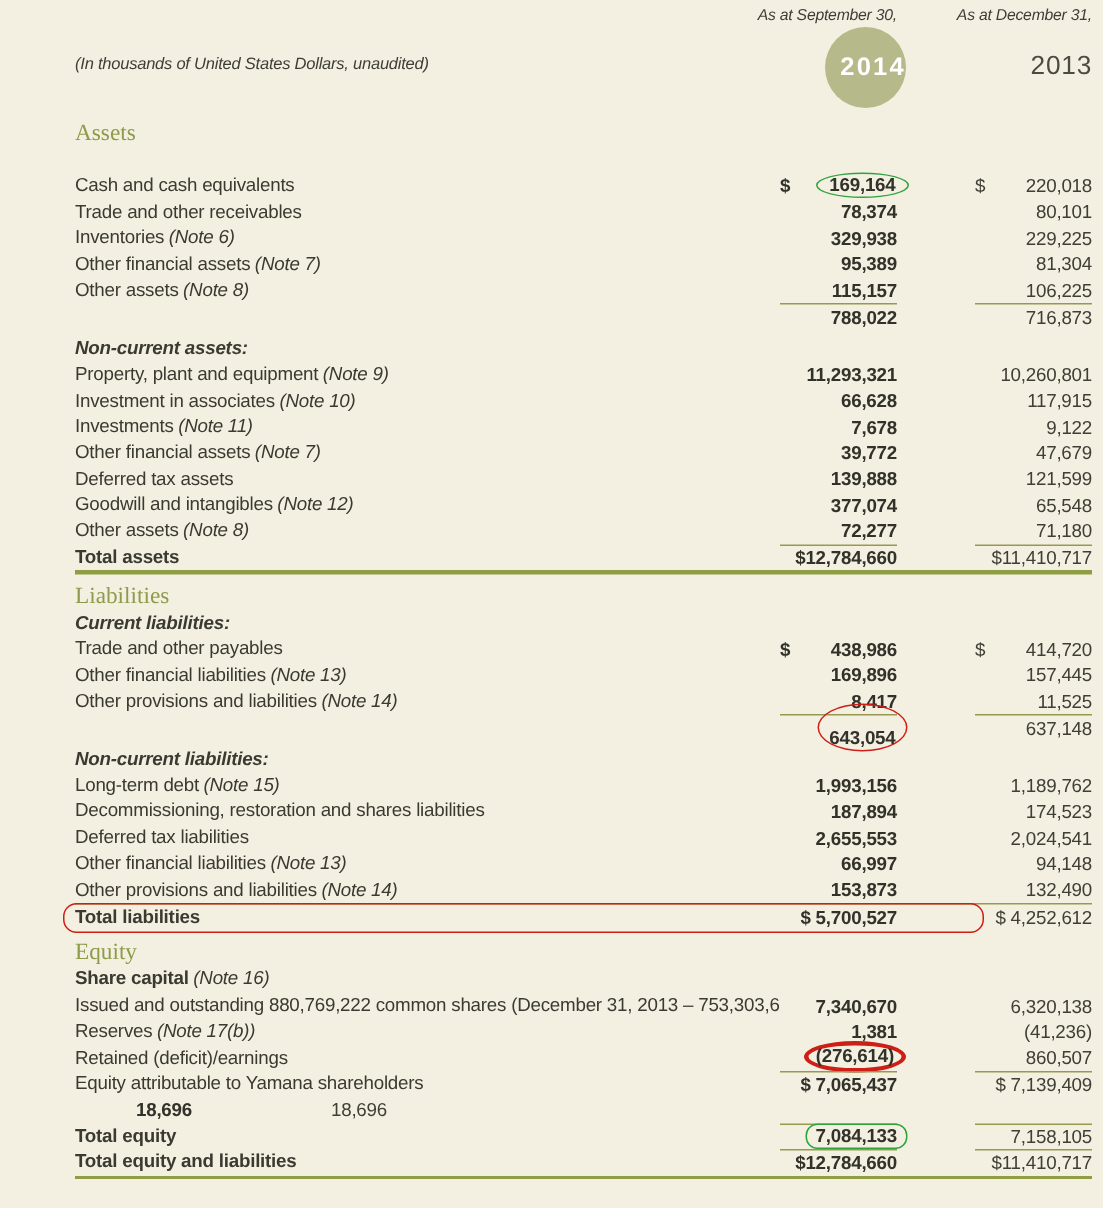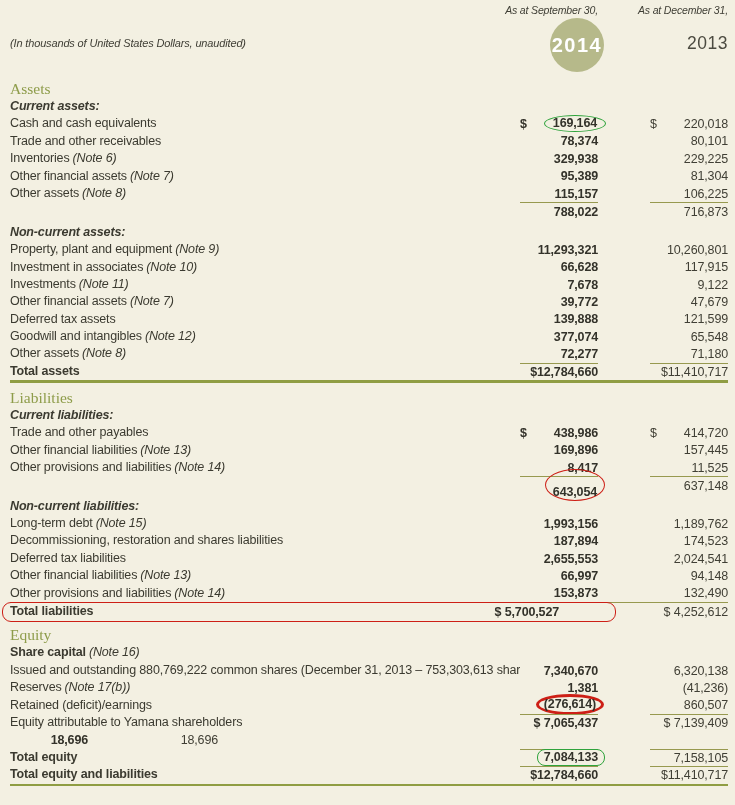--- a/index.html
+++ b/index.html
@@ -3,31 +3,31 @@
 <meta charset="utf-8">
 <style>
   html,body{margin:0;padding:0;}
   body{
     width:735px;height:805px;overflow:hidden;
     background:var(--bg,#f3f0e2);
     font-family:"Liberation Sans",sans-serif;
     color:var(--ink,#3b3a30);
     font-size:12.5px;letter-spacing:-0.15px;
   }
-  .wrap{padding:0 7px 0 10px;height:624px;box-sizing:border-box;}
+  .wrap{padding:0 7px 0 10px;height:624px;box-sizing:border-box;margin-left:40px;}
 
   
   .header{position:relative;height:76px;}
   .col-head{position:absolute;top:4px;font-style:italic;font-size:10.5px;color:#3f3e35;white-space:nowrap;}
   .ch1{right:130px;}
   .ch2{right:0;}
   .year-circle{
     position:absolute;top:18px;right:124px;width:54px;height:54px;border-radius:50%;
-    background:var(--circle,#b6b98a);color:#ffffff;display:flex;align-items:center;justify-content:center;
-    font-size:20px;font-weight:bold;letter-spacing:1.5px;
+    background:var(--circle,#b6b98a);color:#ffffff;display:flex;align-items:center;justify-content:flex-end;
+    font-size:17px;font-weight:bold;letter-spacing:1.5px;
   }
   .year-2013{position:absolute;top:33px;right:0;font-size:17.5px;color:var(--year2013,#4c4b41);letter-spacing:0.5px;text-align:center;}
   .subtitle{position:absolute;left:0;top:37px;font-style:italic;font-size:11px;color:#3f3e35;}
 
   
   .r{display:flex;height:17.4px;align-items:stretch;position:relative;}
   .r.sp{margin-top:4px;}
   .lbl{flex:1;line-height:17.4px;white-space:nowrap;overflow:hidden;}
   .lbl .note{font-style:italic;margin-left:3px;}
   .t-subhead .lbl{font-weight:bold;font-style:italic;}
@@ -35,21 +35,21 @@
   .t-item-bold .lbl span{font-weight:bold;}
   .t-section{height:20px;margin-top:2px;}
   .sec-label{color:var(--green,#8e9c4a);font-size:15.5px;line-height:21px;letter-spacing:0;font-family:Liberation Serif, serif;}
 
   .cell{width:78px;display:flex;justify-content:flex-end;align-items:center;line-height:14px;}
   .cell.has-d{justify-content:space-between;}
   .c2{margin-left:52px;justify-content:flex-end;}
   .c1{font-weight:bold;color:var(--ink-bold,#33322a);}
   .c2{color:#403f35;}
   .cell.rt{border-top:1px solid var(--rule,#97994f);}
-  .full-rule{border-top:1px solid var(--rule,#97994f);gap:39px;}
+  .full-rule{border-top:1px solid var(--rule,#97994f);}
   .thick-rule{height:2.5px;background:var(--rule-thick,#8f9d43);}
 
   
   .ann{display:inline-block;}
   .ann-oval-green{border:1.5px solid var(--note-green,#2fa33c);border-radius:50%;padding:0 8px 1px;margin:-2px -8px -1px 0;text-align:center;}
   .ann-oval-red{border:1.5px solid var(--note-red,#cd1f16);border-radius:50%;padding:15px 7px 1px;margin:-2px -7px -1px 0;}
   .ann-oval-red-thick{border:3px solid var(--note-red,#cd1f16);border-radius:50%;padding:0 5px 1px;margin:-3px -6px -2px 0;}
   .ann-rect-green{border:1.5px solid var(--note-green,#2fa33c);border-radius:8px;padding:0 6px 1px;margin:-2px -7px -1px 0;}
   .row-redbox{position:absolute;left:-8px;top:-1.5px;bottom:-1.5px;width:612px;border:1.5px solid var(--note-red,#cd1f16);border-radius:9px;pointer-events:none;}
 </style>
@@ -64,21 +64,20 @@
       <span>2014</span>
     </div>
     <div class="year-2013">2013</div>
     <div class="subtitle">(In thousands of United States Dollars, unaudited)</div>
   </div>
   <div id="rows">
       <div class="r t-section">
         <span class="sec-label">Assets</span>
       </div>
       <div class="r t-subhead">
-        <div class="lbl"><span>Current assets:</span></div>
         <div class="cell c1"></div>
         <div class="cell c2"></div>
       </div>
       <div class="r t-item">
         <div class="lbl"><span>Cash and cash equivalents</span></div>
         <div class="cell c1 has-d">
           <span class="d">$</span>
           <span class="ann ann-oval-green"><span class="v">169,164</span></span>
         </div>
         <div class="cell c2 has-d">

